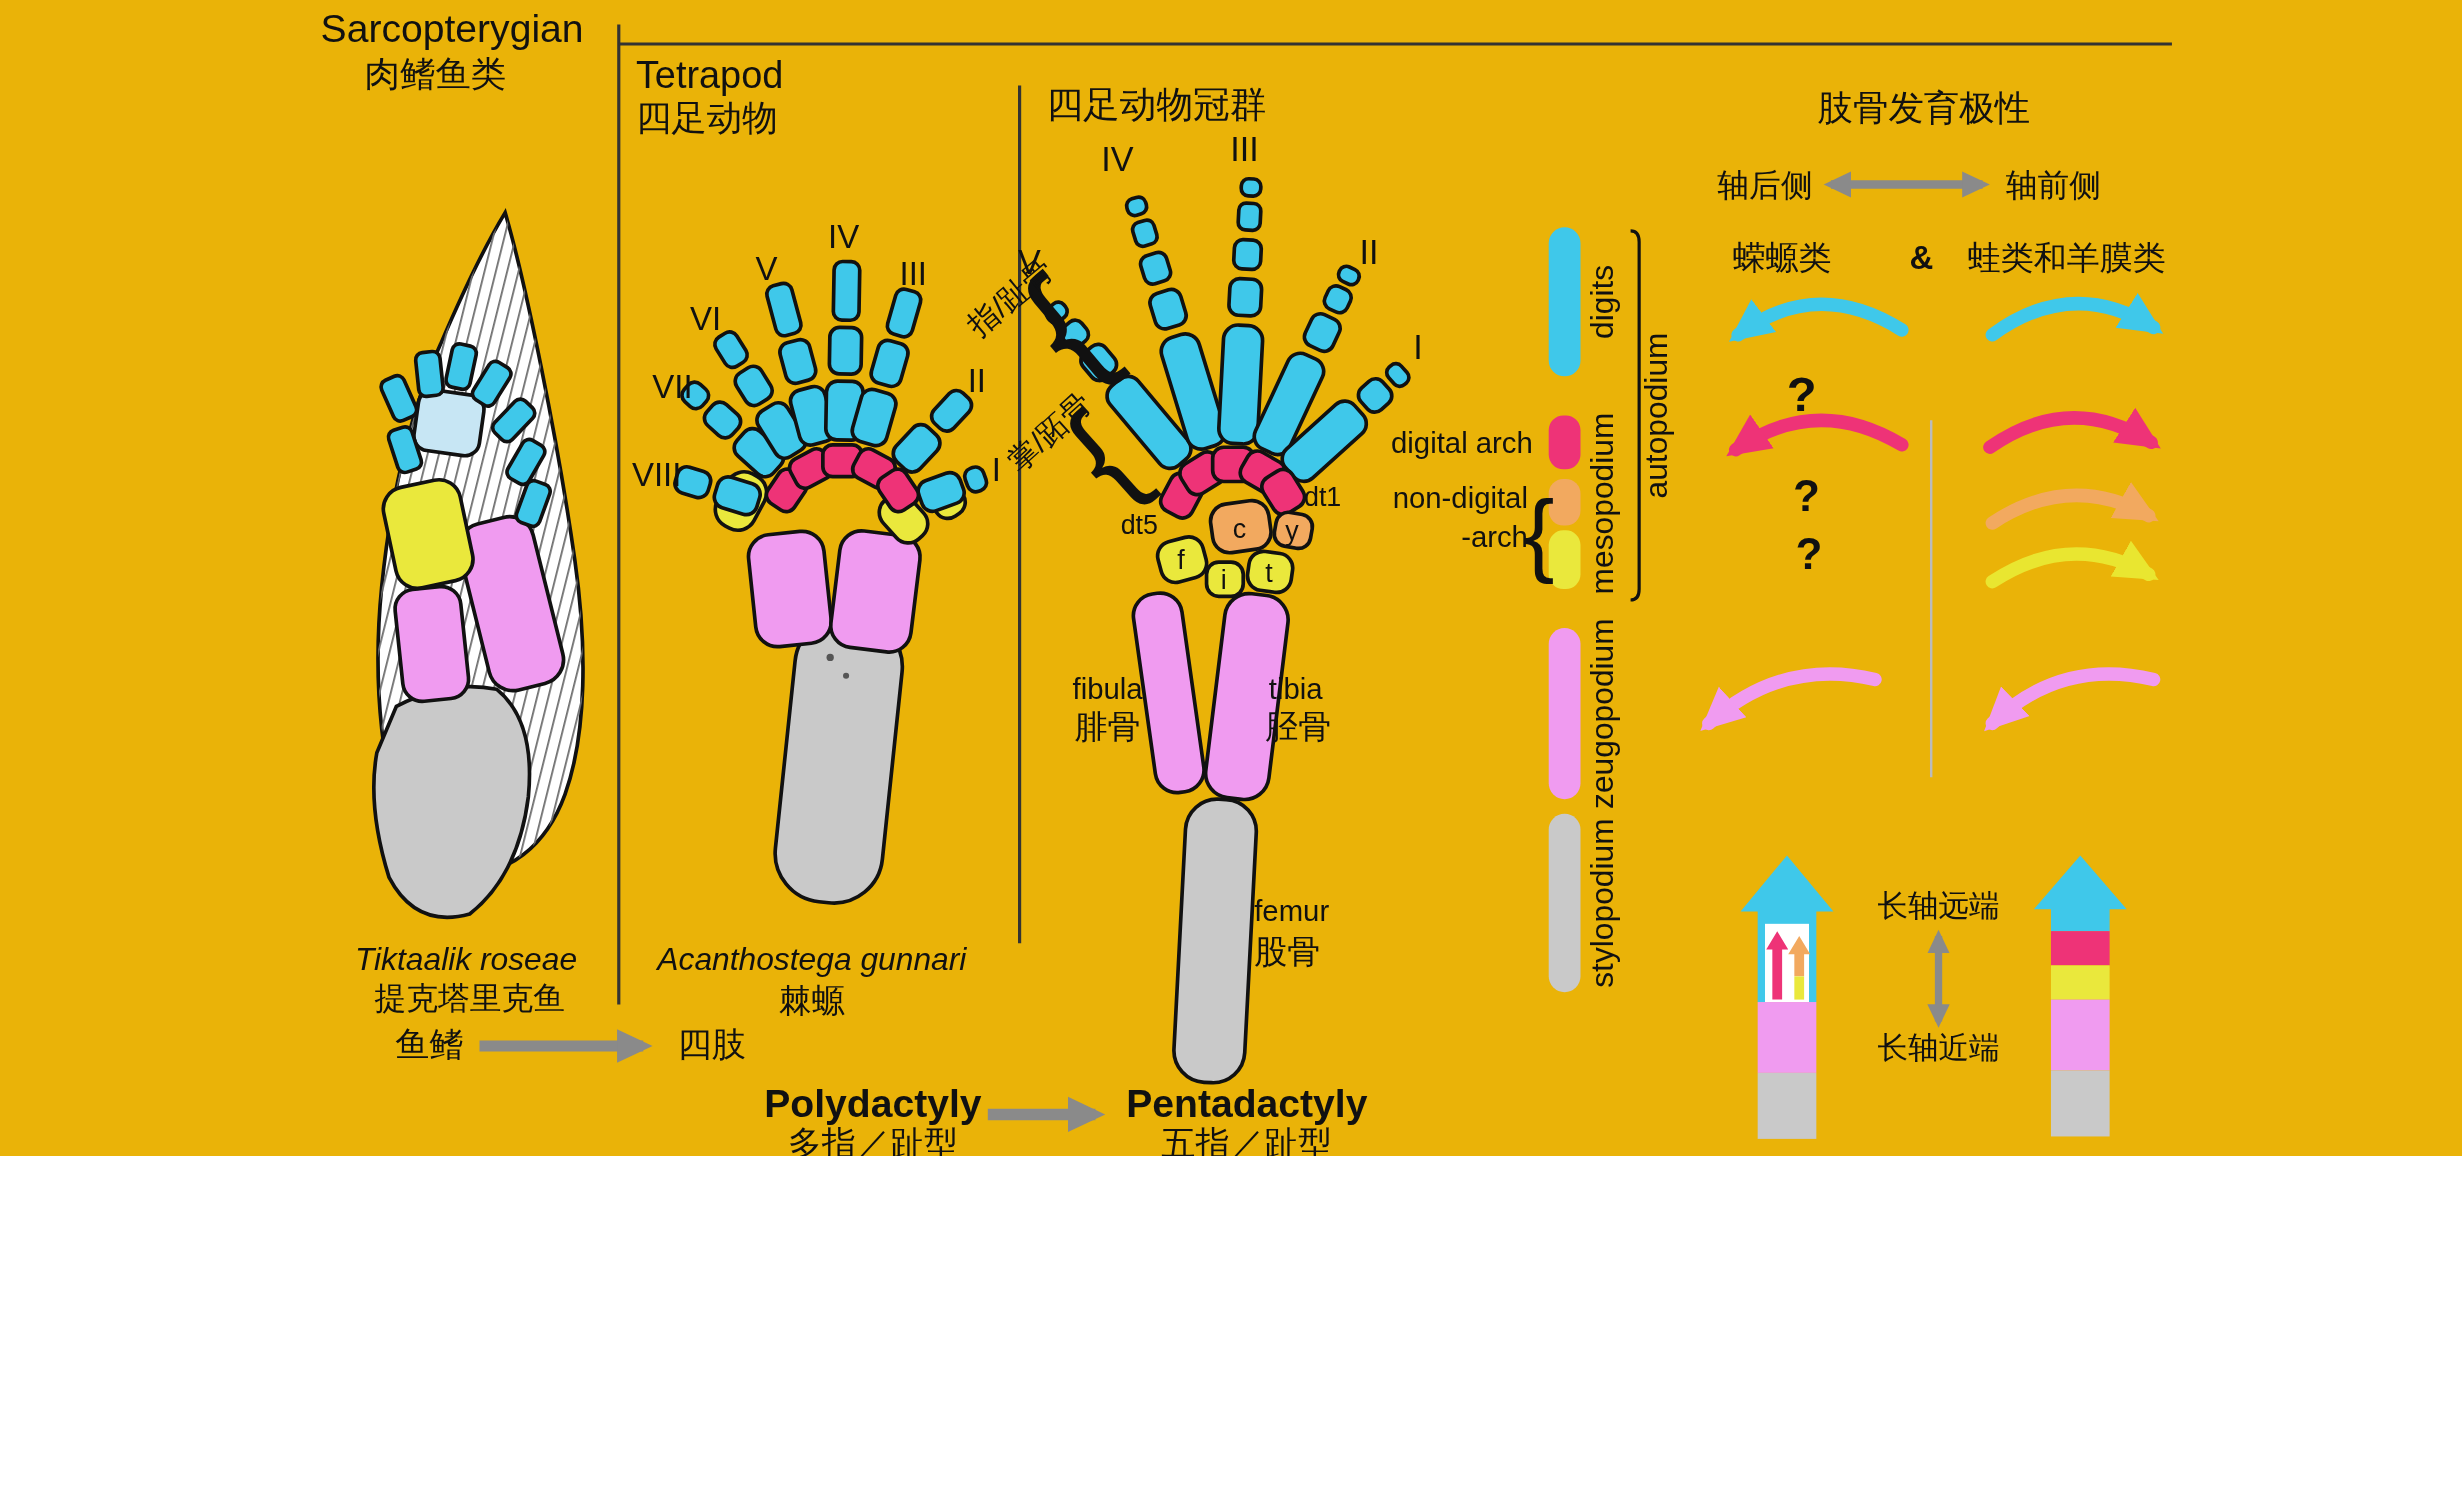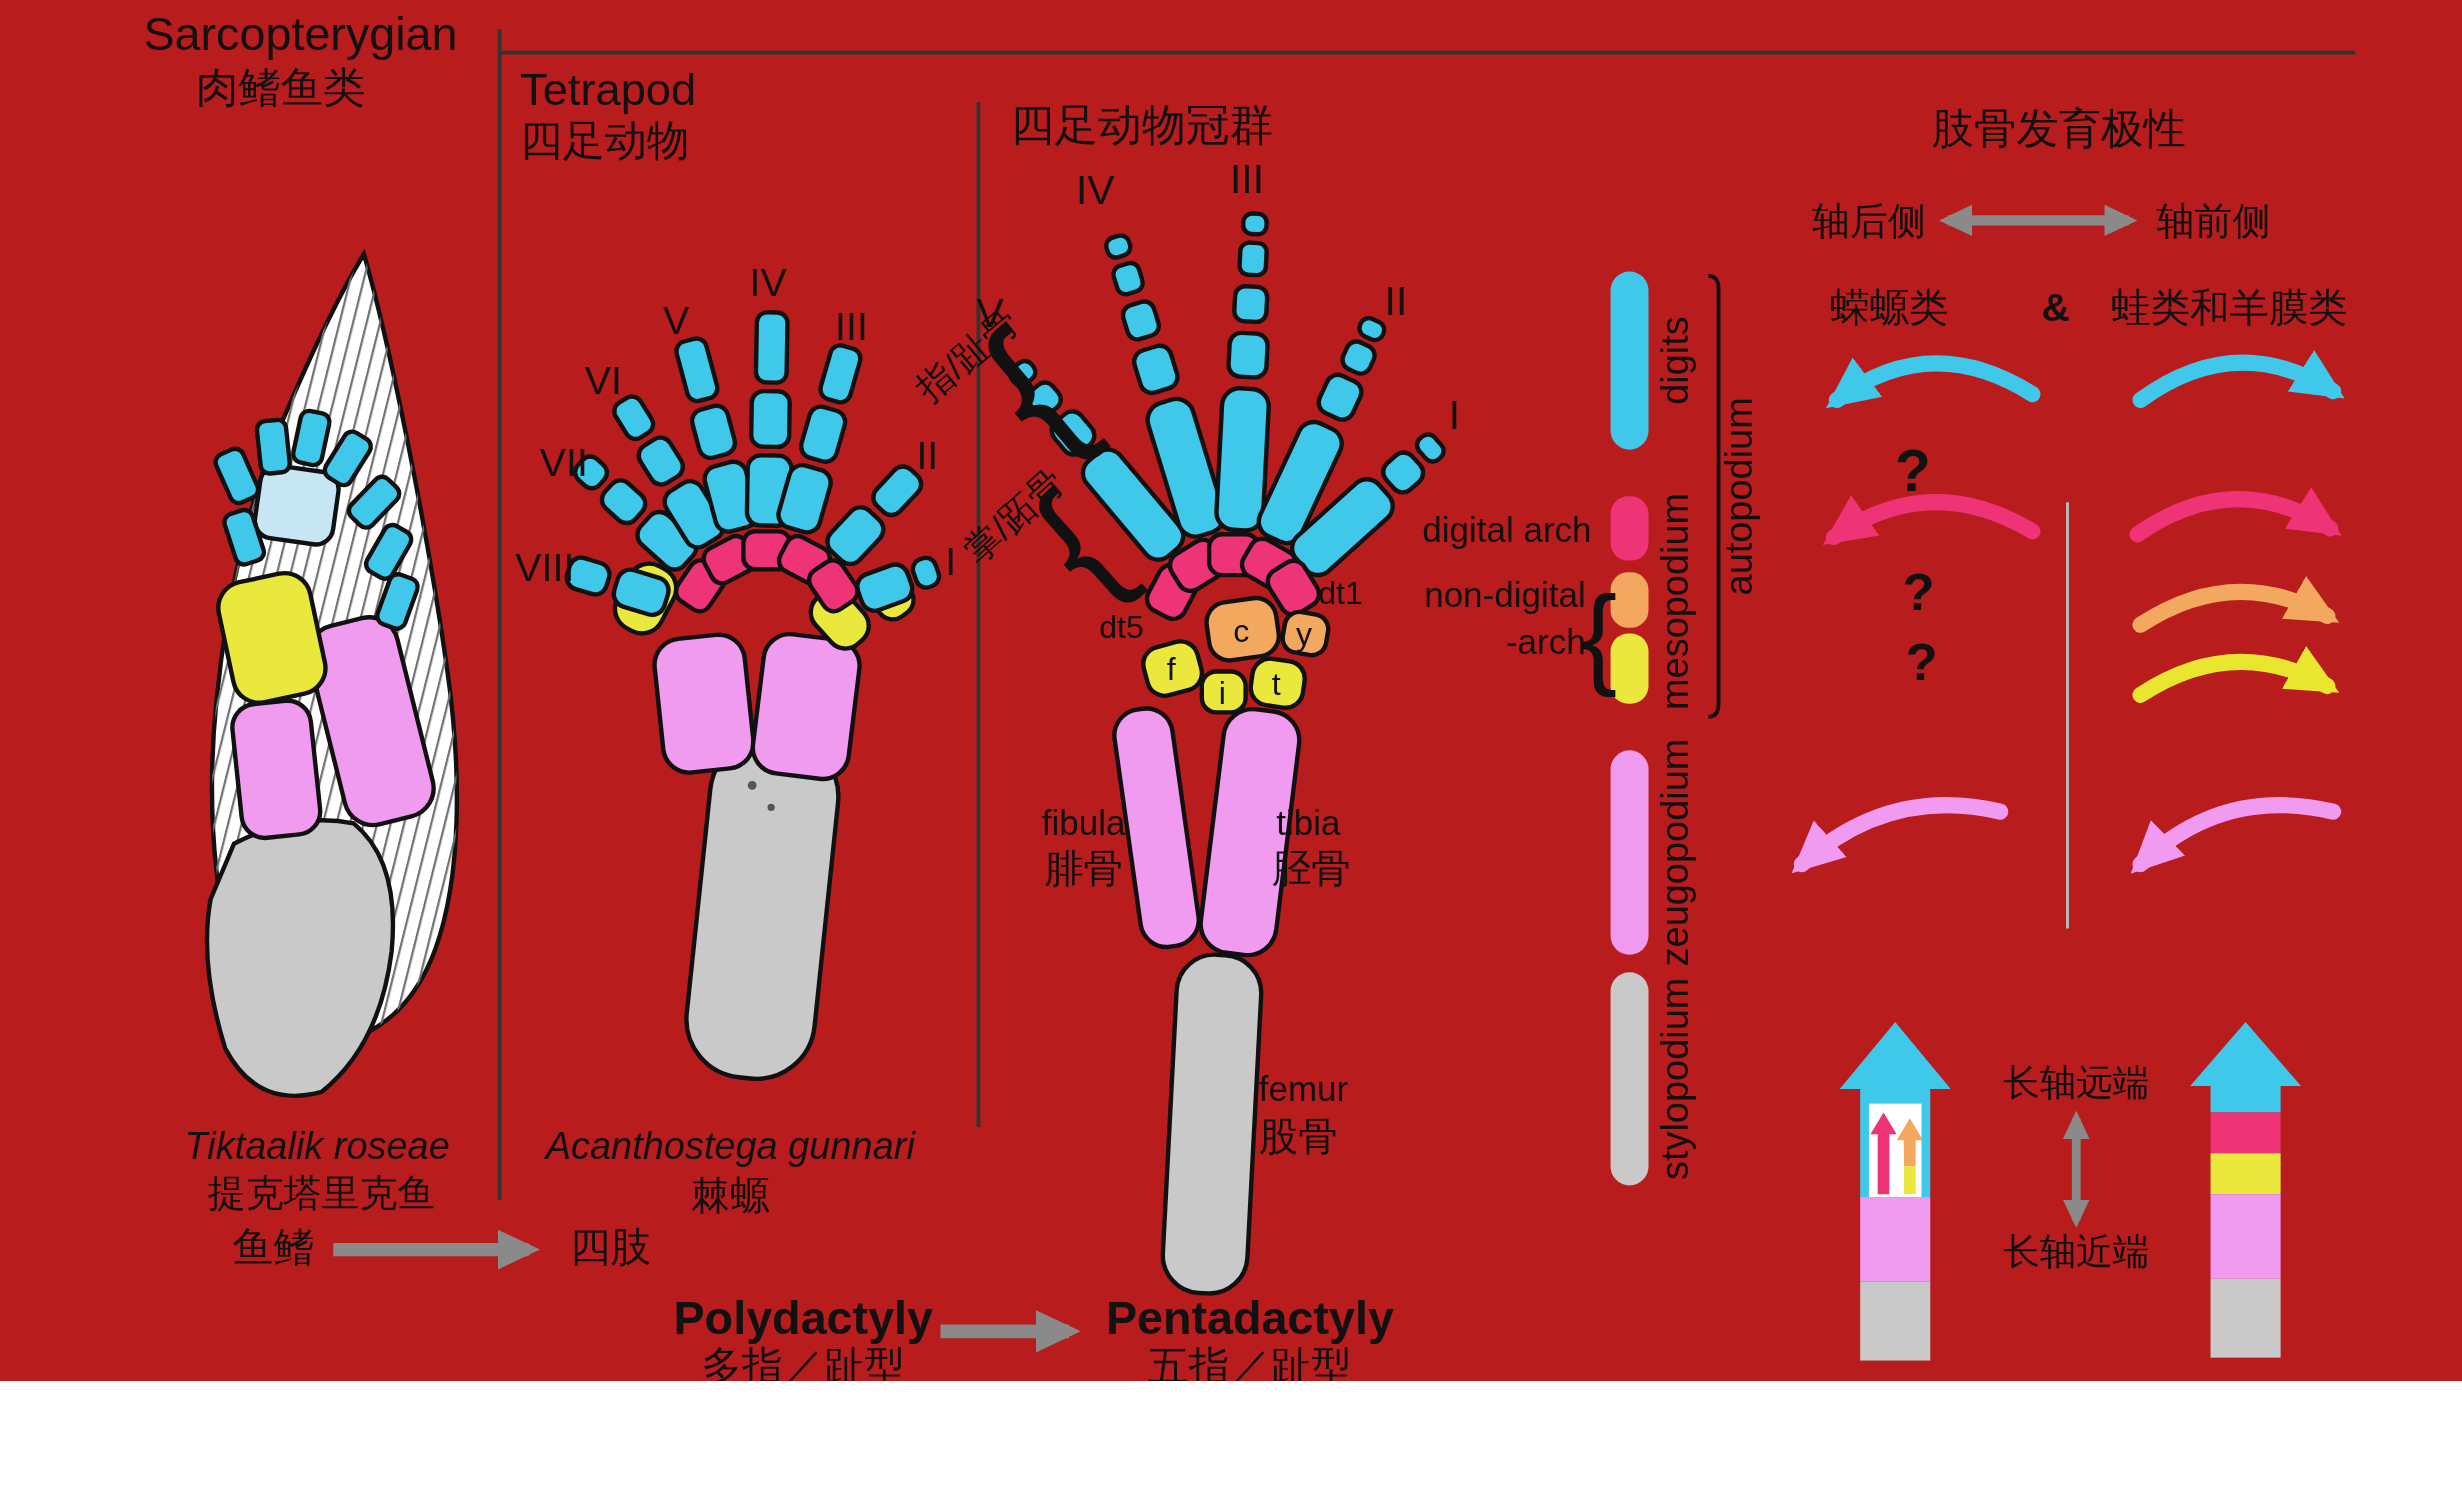--- a/index.html
+++ b/index.html
@@ -1,16 +1,16 @@
 <!DOCTYPE html>
 <html style="font-size:7.9px"><head>
 <meta charset="utf-8">
 <style>
   html,body{margin:0;padding:0;background:#ffffff;}
-  #fig{width:2462px;height:1381px;background:#b91c1c;}
+  #fig{width:2462px;height:1156px;background:#eab308;}
   svg{display:block;width:100%;height:100%;}
   svg text{font-family:"Liberation Sans","DejaVu Sans",sans-serif;fill:#111;}
   .it{font-style:italic;}
   .bold{font-weight:bold;}
 </style>
 </head>
 <body>
 
 <div id="fig">
 <svg viewBox="0 0 1546 946" preserveAspectRatio="xMidYMid meet" xmlns="http://www.w3.org/2000/svg">

